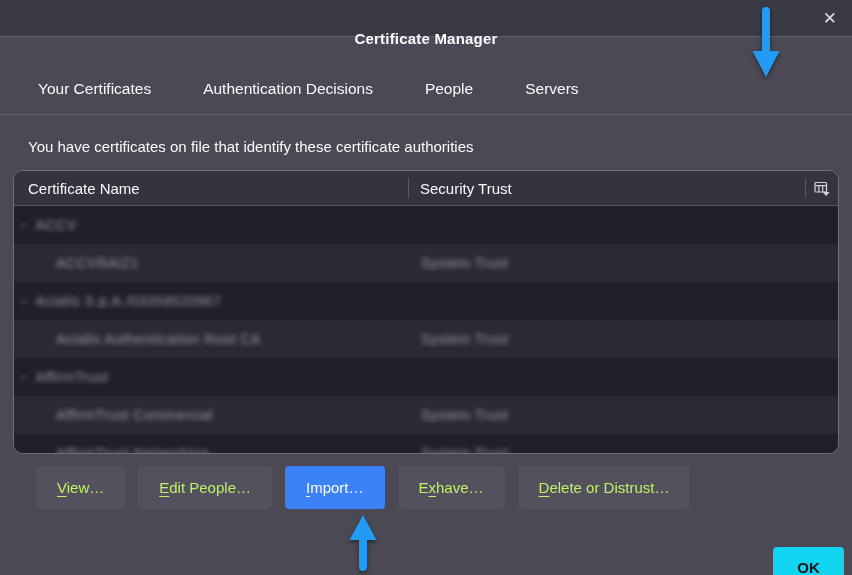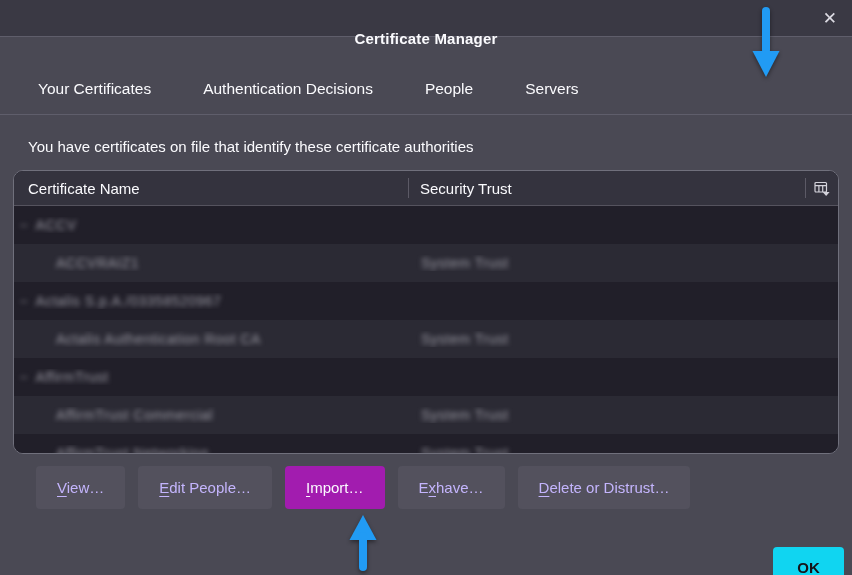--- a/index.html
+++ b/index.html
@@ -61,24 +61,24 @@
   .cell.name.group { padding-left: 6px; }
   .cell.name.child { padding-left: 42px; }
   .twisty { margin-right: 8px; color: #9b9aa4; font-size: 13px; }
   .cell.device { flex: 1; padding-left: 13px; }
   .label { color: #9b9aa4; letter-spacing: .5px; }
   .redacted { filter: blur(2.8px); }
   
   .btnrow { margin-top: 12px; display: flex; gap: 13px; padding-left: 23px; }
   .btn {
     height: 43px; padding: 0 21px; border: none; border-radius: 4px;
-    background: #53515d; color: #c4b5fd; font-size: 15px; font-family: inherit;
+    background: #53515d; color: #bef264; font-size: 15px; font-family: inherit;
     white-space: nowrap;
   }
-  .btn.enabled { background: #a21caf; color: #fbfbfe; cursor: pointer; }
+  .btn.enabled { background: #3b82f6; color: #fbfbfe; cursor: pointer; }
   .btn .key { text-decoration: underline; text-underline-offset: 3px; }
   .ok {
     position: absolute; right: 8px; bottom: 10px; min-width: 71px; height: 41px;
     border: none; border-radius: 4px; background: #10d5f1; color: #15141a;
     font-size: 15px; font-weight: 700; font-family: inherit; cursor: pointer;
   }
   
   .arrow { position: absolute; filter: drop-shadow(0 2px 2px rgba(0,0,0,.45)); pointer-events: none; }
   .arrow-down { left: 747px; top: 4px; }
   .arrow-up   { left: 344px; top: 511px; }

